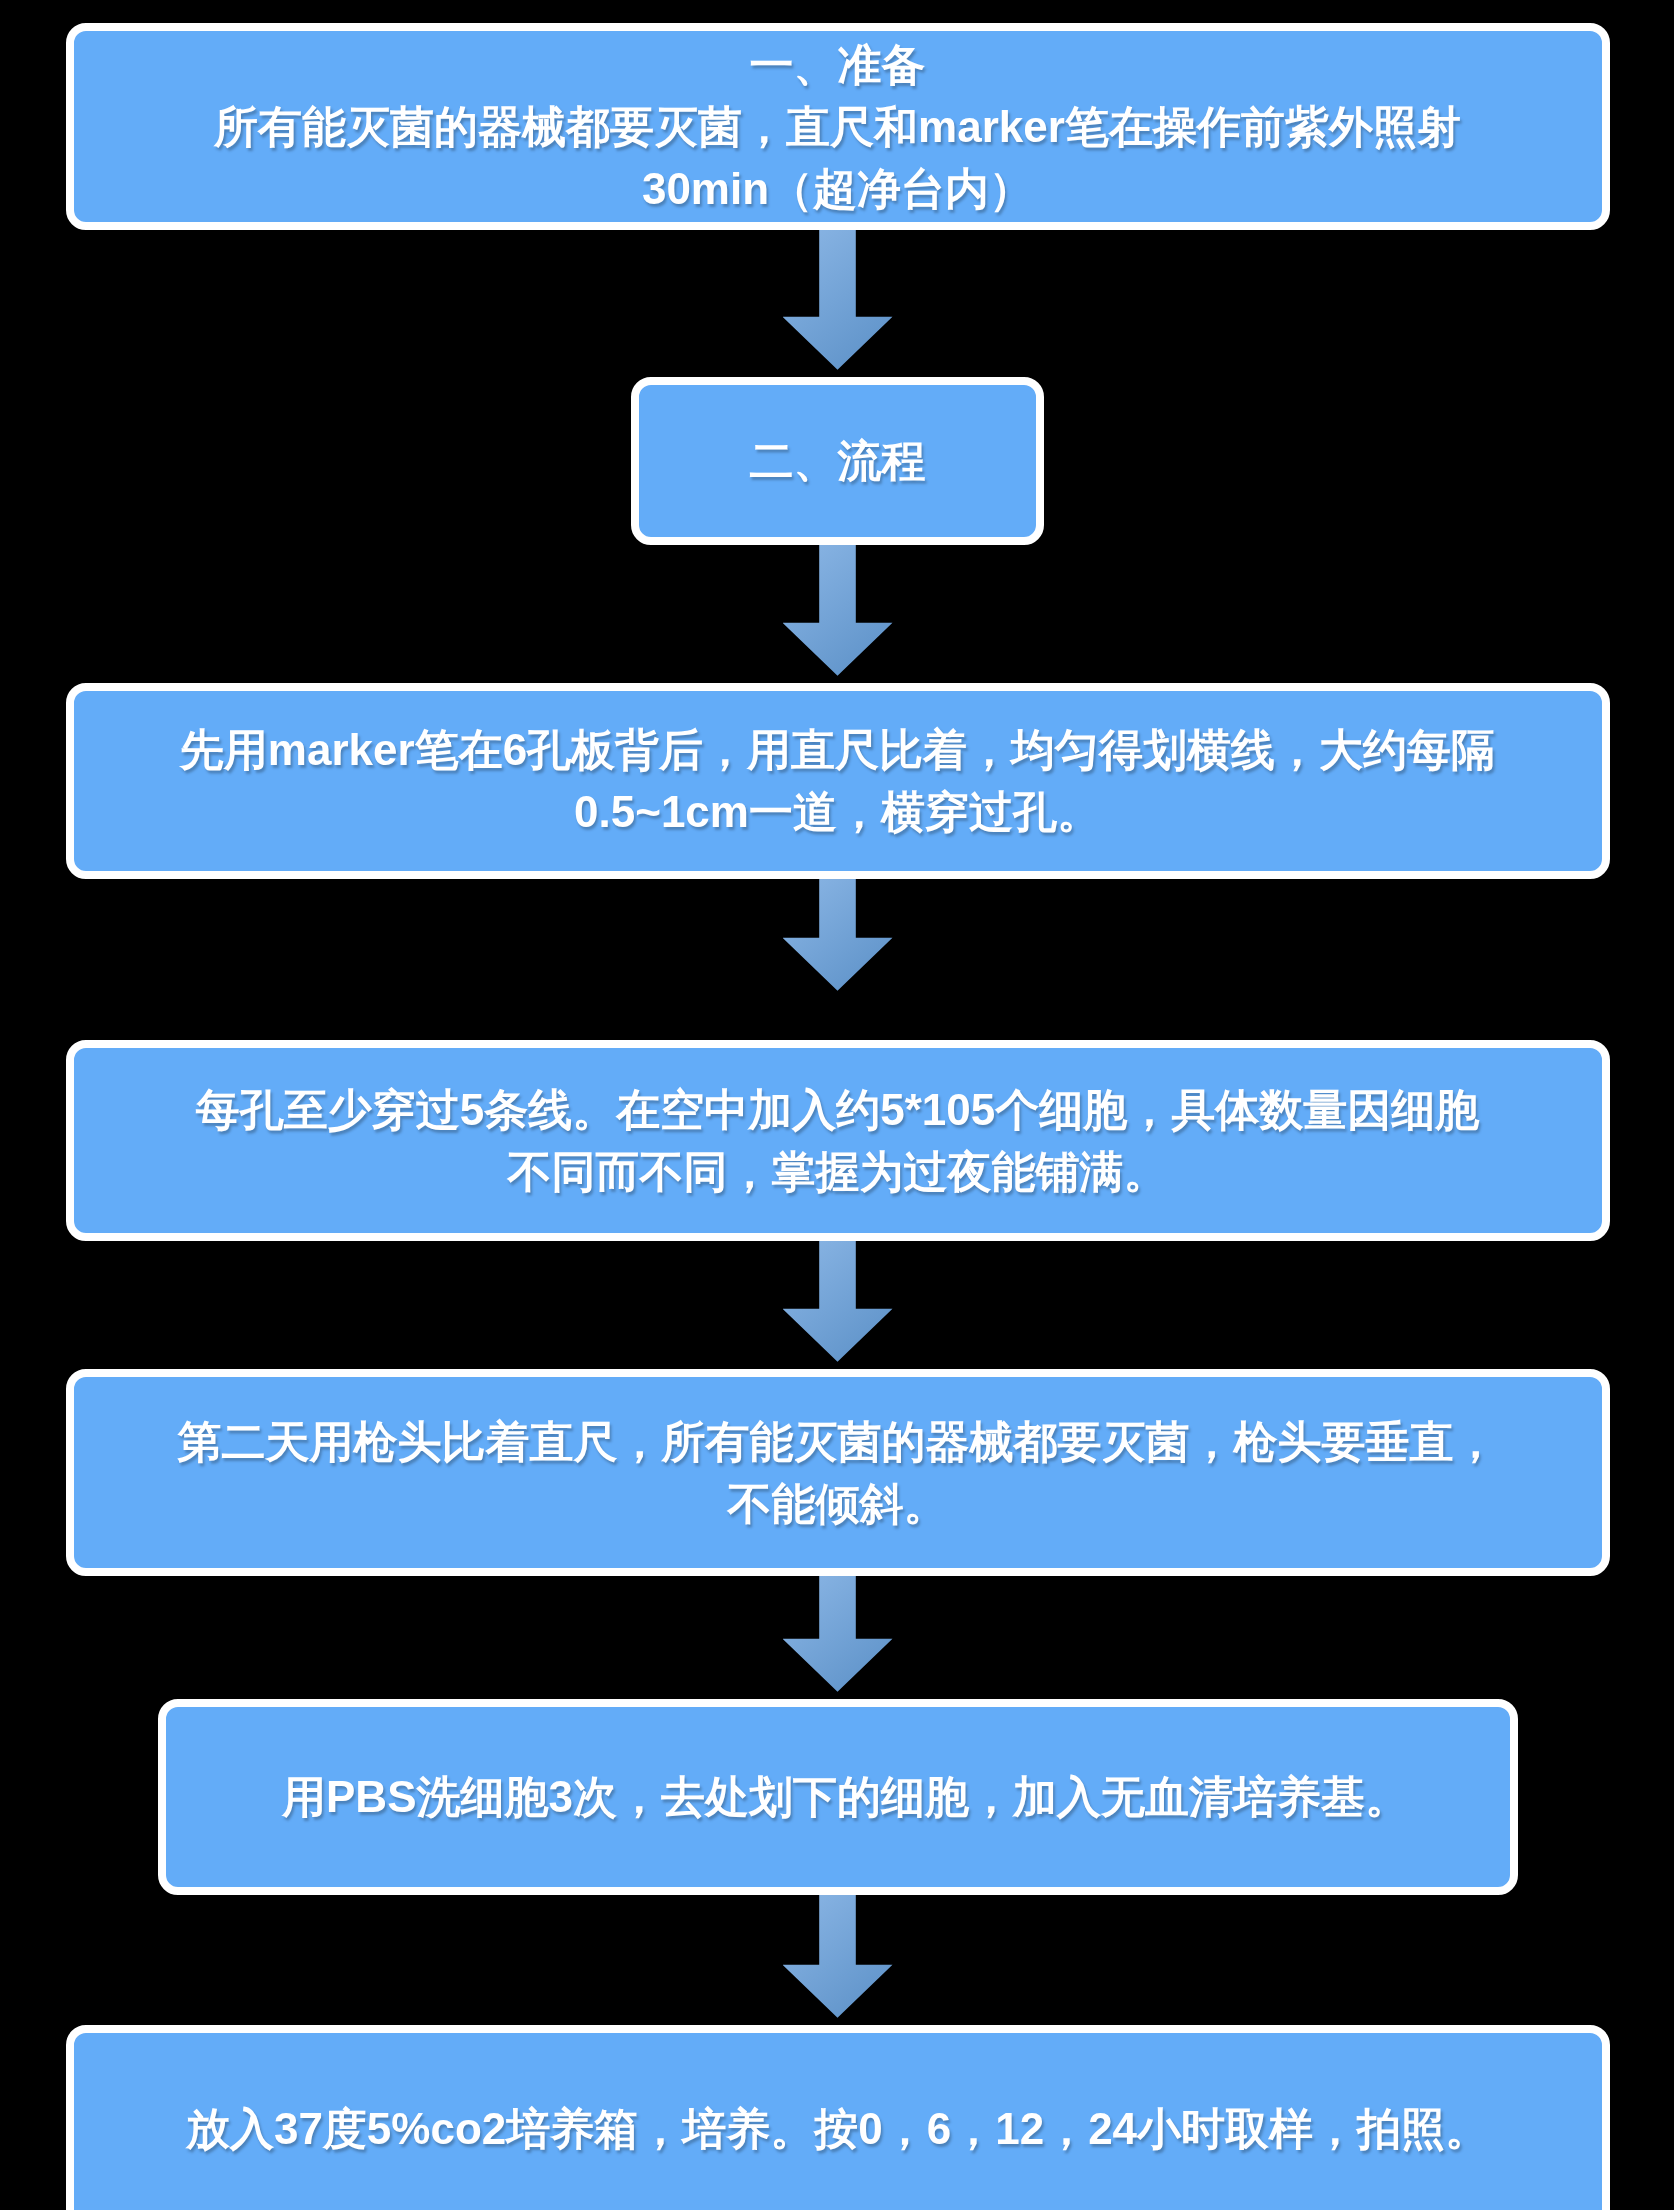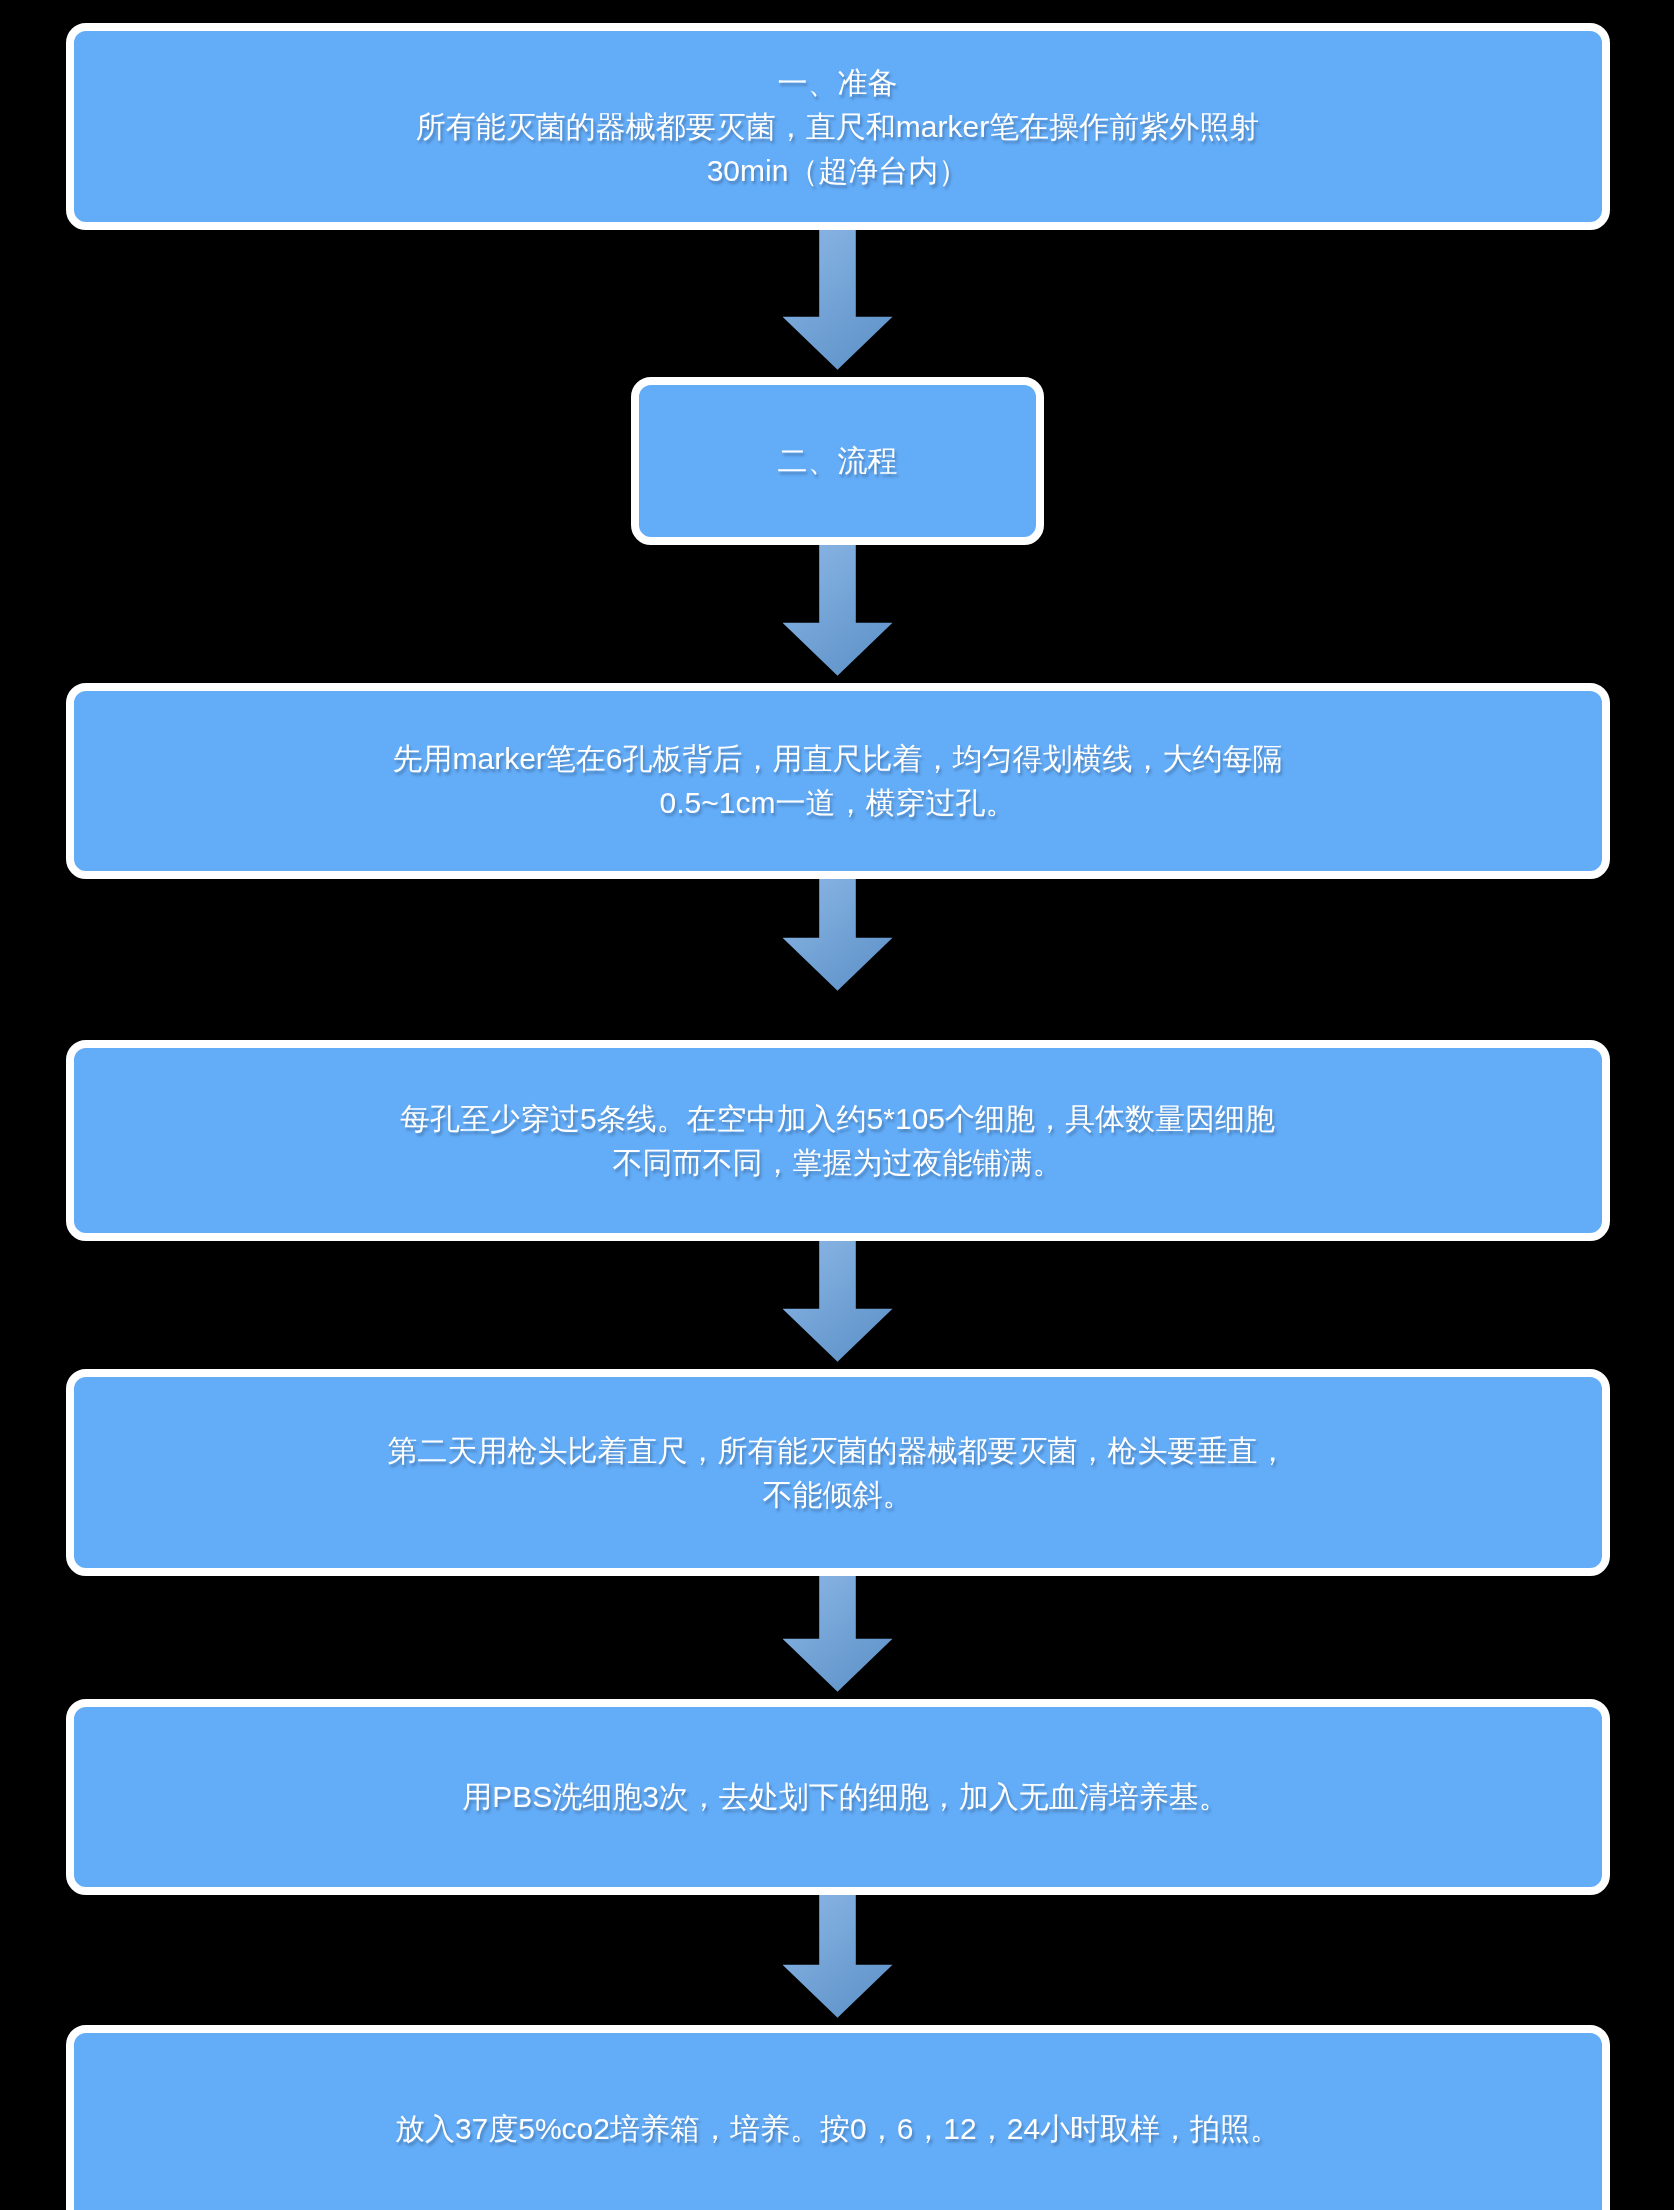--- a/index.html
+++ b/index.html
@@ -29,33 +29,33 @@
     border-radius: 20px;
     display: flex;
     align-items: center;
     justify-content: center;
     flex-shrink: 0;
   }
   .node-text {
     white-space: pre-line;
     text-align: center;
     color: var(--text, #ffffff);
-    font-size: 30px;
-    line-height: 44px;
-    font-weight: 400;
+    font-size: 44px;
+    line-height: 62px;
+    font-weight: 700;
     text-shadow: 1.8px 2.7px 2.7px rgba(0,0,0,0.25);
     width: 100%;
   }
   
   .n1 { width: 1544px; height: 207px; }
   .n2 { width: 413px;  height: 168px; justify-content: center; }
   .n3 { width: 1544px; height: 196px; }
   .n4 { width: 1544px; height: 201px; margin-top: 42px; }
   .n5 { width: 1544px; height: 207px; }
-  .n6 { width: 1544px; height: 196px; padding-left: 16px; }
+  .n6 { width: 1360px; height: 196px; padding-left: 16px; }
   .n7 { width: 1544px; height: 208px; }
   
   .arrow {
     width: 110px;
     display: flex;
     justify-content: center;
     align-items: flex-start;
     flex-shrink: 0;
   }
   .a1 { height: 147px; }

